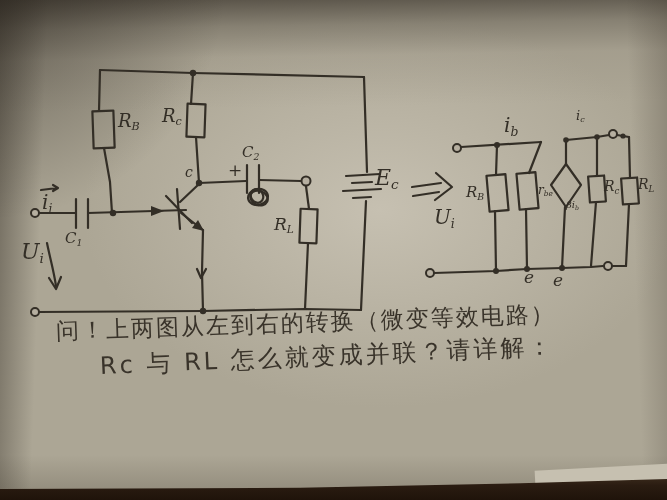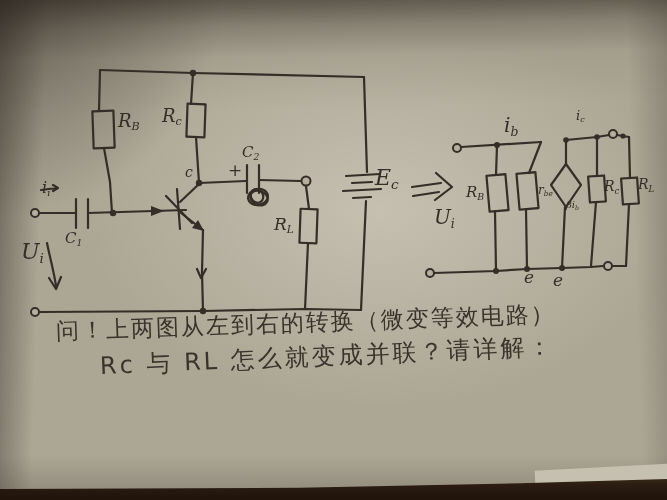--- a/index.html
+++ b/index.html
@@ -142,21 +142,21 @@
       <circle class="term" cx="430" cy="273" r="4"></circle>
       <polyline class="ink-stroke" points="434,273 496,271 527,269 562,268 591,267 603,266"></polyline>
       <circle class="term" cx="608" cy="266" r="4"></circle>
       <polyline class="ink-stroke" points="612,266 626,266"></polyline>
       <circle class="ink-fill" cx="496" cy="271" r="3"></circle>
       <circle class="ink-fill" cx="527" cy="269" r="3"></circle>
       <circle class="ink-fill" cx="562" cy="268" r="3"></circle>
     </g>
   </svg>
 
-  <div class="lbl" style="left:42px;top:180px;font-size:16px"><span>i</span><sub>i</sub></div>
+  <div class="lbl" style="left:42px;top:192px;font-size:20px"><span>i</span><sub>i</sub></div>
   <div class="lbl" style="left:65px;top:231px;font-size:15px"><span>C</span><sub>1</sub></div>
   <div class="lbl" style="left:118px;top:112px;font-size:18px"><span>R</span><sub>B</sub></div>
   <div class="lbl" style="left:162px;top:107px;font-size:18px"><span>R</span><sub>c</sub></div>
   <div class="lbl" style="left:185px;top:165px;font-size:14px"><span>c</span></div>
   <div class="lbl" style="left:228px;top:162px;font-size:17px;font-style:normal"><span>+</span></div>
   <div class="lbl" style="left:242px;top:145px;font-size:15px"><span>C</span><sub>2</sub></div>
   <div class="lbl" style="left:274px;top:216px;font-size:17px"><span>R</span><sub>L</sub></div>
   <div class="lbl" style="left:375px;top:167px;font-size:22px"><span>E</span><sub>c</sub></div>
   <div class="lbl" style="left:21px;top:241px;font-size:22px"><span>U</span><sub>i</sub></div>
 

